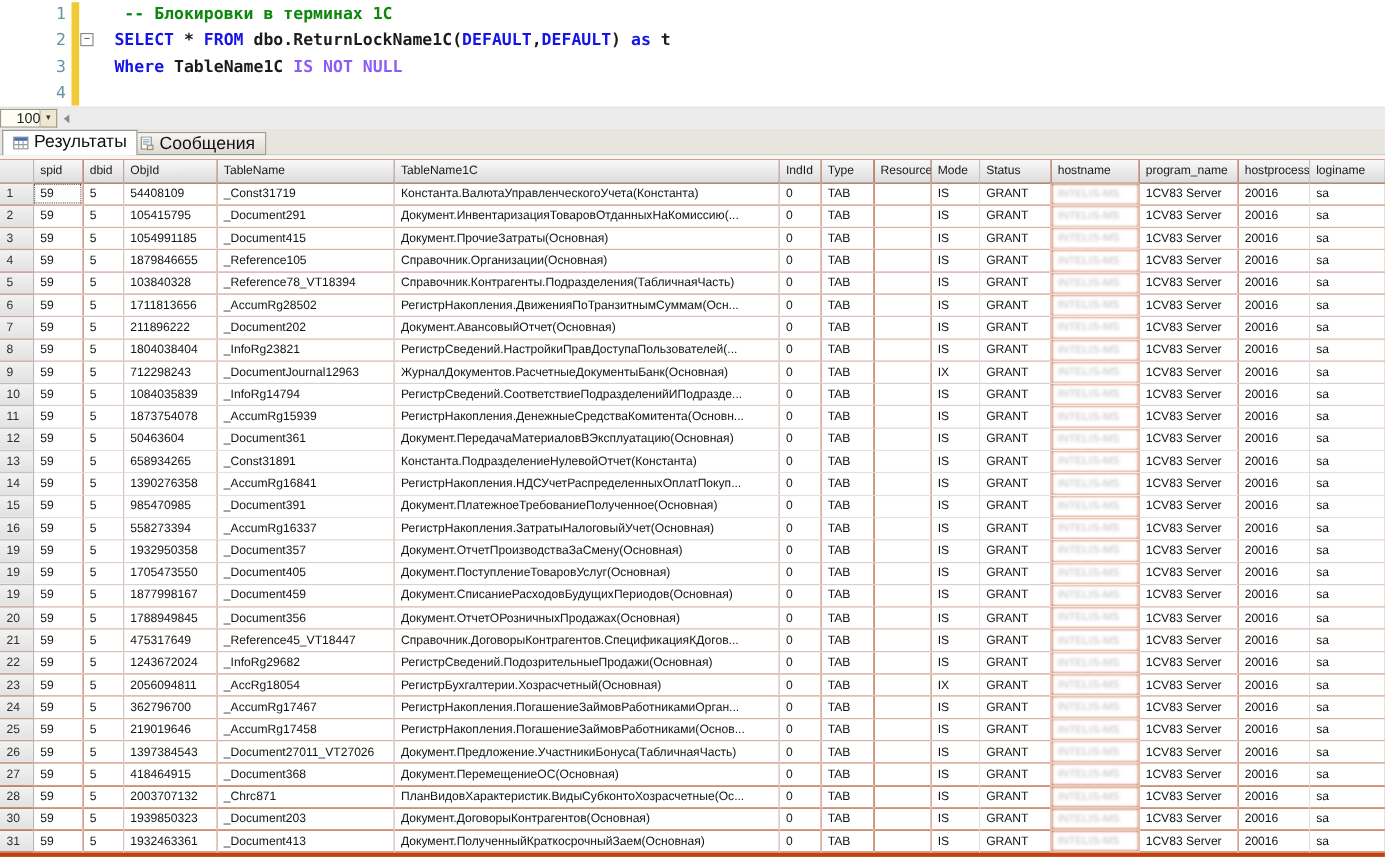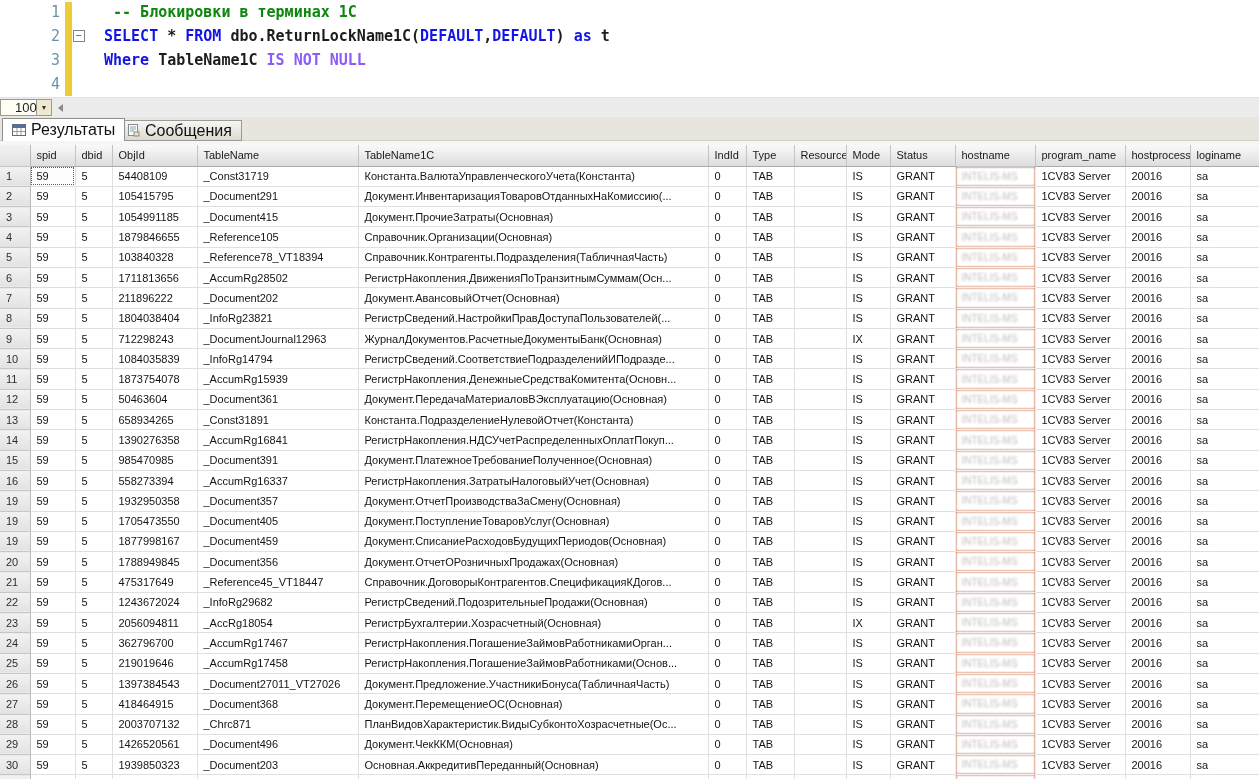--- a/index.html
+++ b/index.html
@@ -625,43 +625,26 @@
             <td>TAB</td>
             <td></td>
             <td>IS</td>
             <td>GRANT</td>
             <td class="redacted">INTELIS-MS</td>
             <td>1CV83 Server</td>
             <td>20016</td>
             <td>sa</td>
           </tr>
           <tr>
-            <td class="rownum">29</td>
-            <td>59</td>
-            <td>5</td>
-            <td>1426520561</td>
-            <td>_Document496</td>
-            <td>Документ.ЧекККМ(Основная)</td>
-            <td>0</td>
-            <td>TAB</td>
-            <td></td>
-            <td>IS</td>
-            <td>GRANT</td>
-            <td class="redacted">INTELIS-MS</td>
-            <td>1CV83 Server</td>
-            <td>20016</td>
-            <td>sa</td>
-          </tr>
-          <tr>
             <td class="rownum">30</td>
             <td>59</td>
             <td>5</td>
             <td>1939850323</td>
             <td>_Document203</td>
-            <td>Основная.АккредитивПереданный(Основная)</td>
+            <td>Документ.ДоговорыКонтрагентов(Основная)</td>
             <td>0</td>
             <td>TAB</td>
             <td></td>
             <td>IS</td>
             <td>GRANT</td>
             <td class="redacted">INTELIS-MS</td>
             <td>1CV83 Server</td>
             <td>20016</td>
             <td>sa</td>
           </tr>

